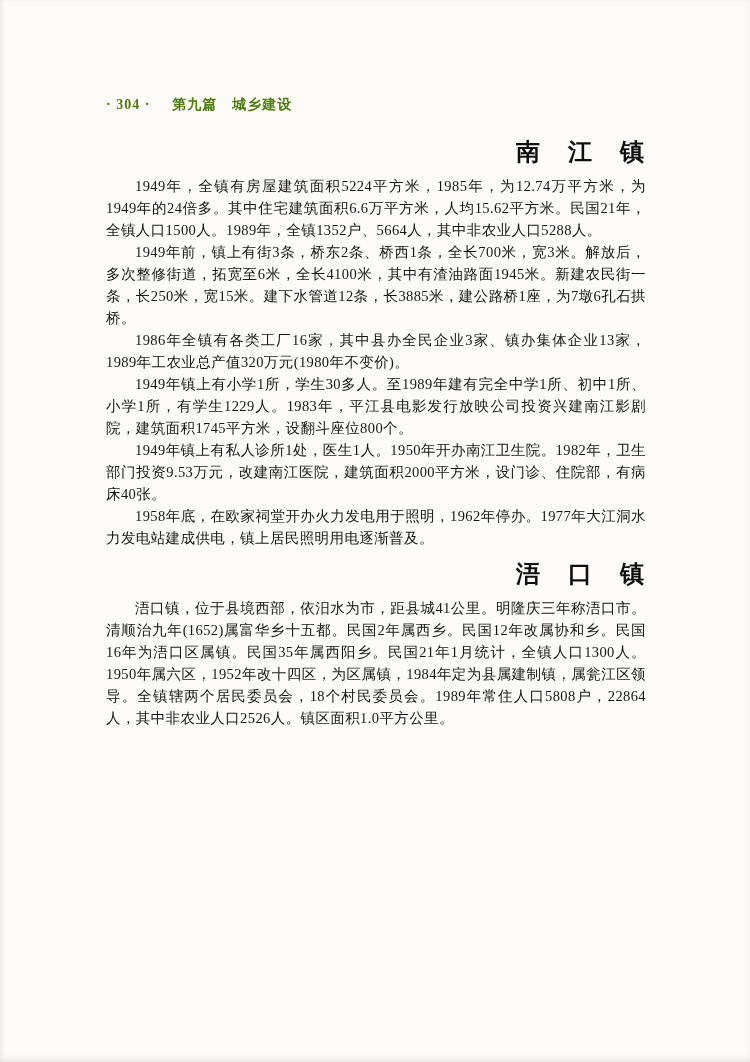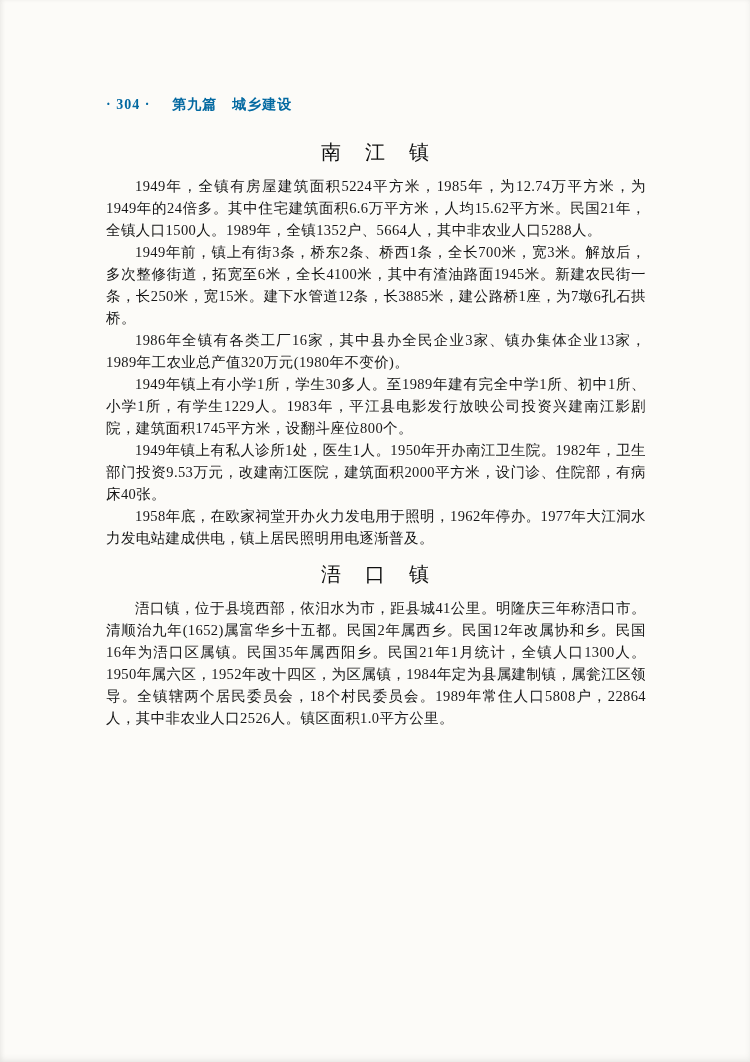--- a/index.html
+++ b/index.html
@@ -20,21 +20,21 @@
     box-shadow: inset 0 -3px 6px rgba(0,0,0,0.06), inset 2px 0 4px rgba(0,0,0,0.04);
     color: #141414;
   }
   .running-header {
     display: flex;
     align-items: baseline;
     font-weight: bold;
     font-size: 14px;
     letter-spacing: 1px;
     margin-bottom: 26px;
-    color: #0369a1;
+    color: #4d7c0f;
   }
   .page-number {
     margin-right: 22px;
     white-space: nowrap;
   }
   .chapter-title {
     white-space: nowrap;
   }
   .content p {
     margin: 0;
@@ -42,23 +42,23 @@
     line-height: 22px;
     text-align: justify;
     text-indent: 2em;
     letter-spacing: 0.4px;
     color: #161616;
   }
   .content p.no-indent {
     text-indent: 0;
   }
   .content h2 {
-    font-size: 20px;
-    font-weight: normal;
-    text-align: center;
+    font-size: 24px;
+    font-weight: bold;
+    text-align: right;
     margin: 13px 0 11px 0;
     line-height: 24px;
     letter-spacing: 2px;
     color: #0f0f0f;
   }
 </style>
 </head>
 <body>
 
 <div class="page">

